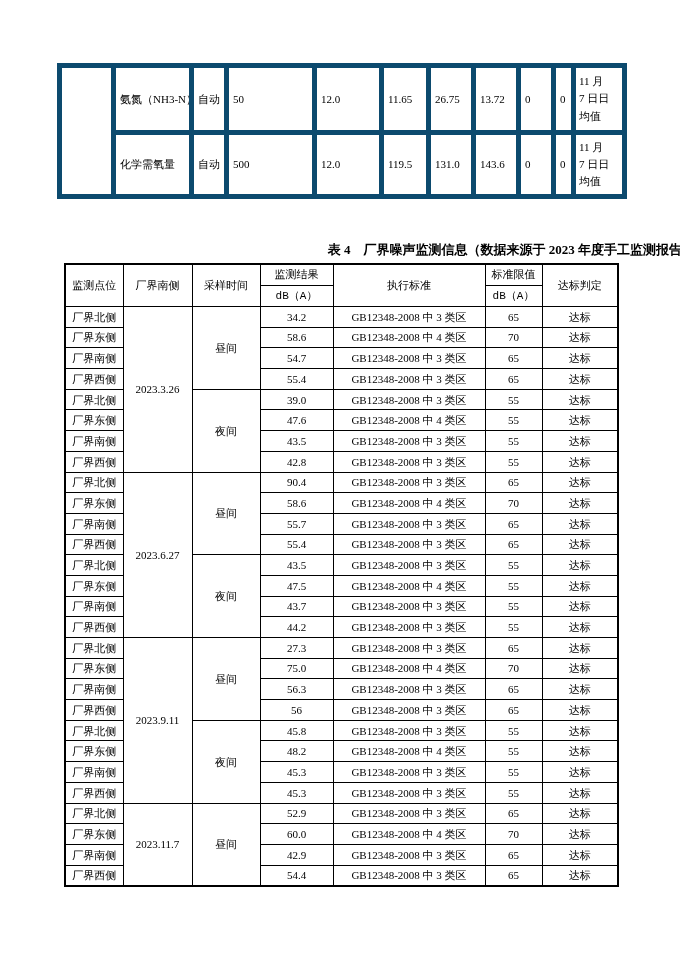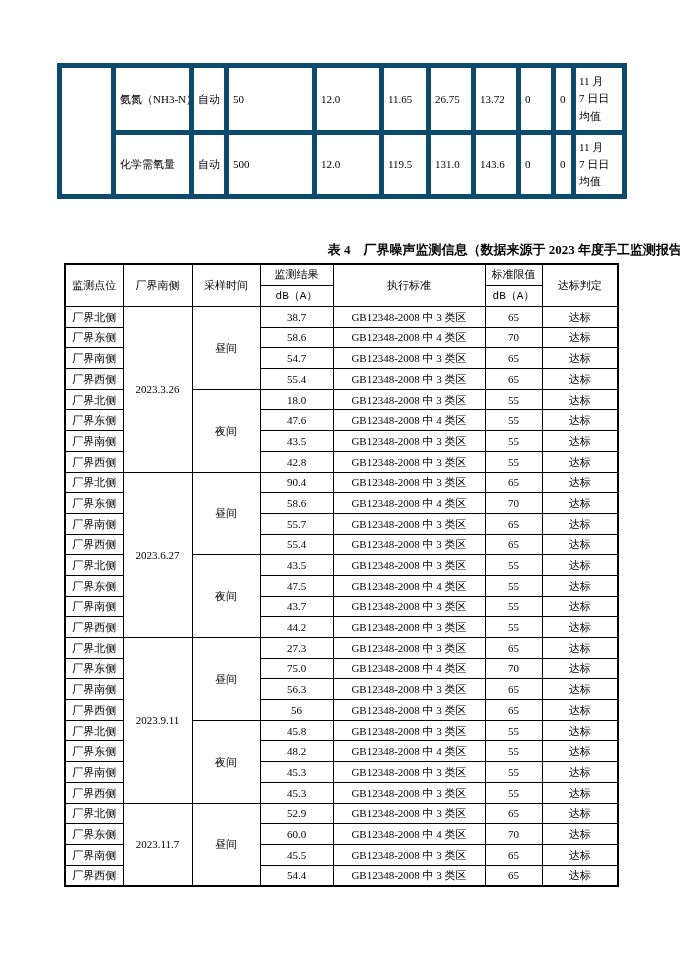--- a/index.html
+++ b/index.html
@@ -125,21 +125,21 @@
       <tr>
         <th>dB（A）</th>
         <th>dB（A）</th>
       </tr>
     </thead>
     <tbody id="noise-body">
         <tr>
           <td>厂界北侧</td>
           <td rowspan="8">2023.3.26</td>
           <td rowspan="4">昼间</td>
-          <td>38.7</td>
+          <td>34.2</td>
           <td>GB12348-2008 中 3 类区</td>
           <td>65</td>
           <td>达标</td>
         </tr>
         <tr>
           <td>厂界东侧</td>
           <td>58.6</td>
           <td>GB12348-2008 中 4 类区</td>
           <td>70</td>
           <td>达标</td>
@@ -154,21 +154,21 @@
         <tr>
           <td>厂界西侧</td>
           <td>55.4</td>
           <td>GB12348-2008 中 3 类区</td>
           <td>65</td>
           <td>达标</td>
         </tr>
         <tr>
           <td>厂界北侧</td>
           <td rowspan="4">夜间</td>
-          <td>18.0</td>
+          <td>39.0</td>
           <td>GB12348-2008 中 3 类区</td>
           <td>55</td>
           <td>达标</td>
         </tr>
         <tr>
           <td>厂界东侧</td>
           <td>47.6</td>
           <td>GB12348-2008 中 4 类区</td>
           <td>55</td>
           <td>达标</td>
@@ -316,21 +316,21 @@
         </tr>
         <tr>
           <td>厂界东侧</td>
           <td>60.0</td>
           <td>GB12348-2008 中 4 类区</td>
           <td>70</td>
           <td>达标</td>
         </tr>
         <tr>
           <td>厂界南侧</td>
-          <td>45.5</td>
+          <td>42.9</td>
           <td>GB12348-2008 中 3 类区</td>
           <td>65</td>
           <td>达标</td>
         </tr>
         <tr>
           <td>厂界西侧</td>
           <td>54.4</td>
           <td>GB12348-2008 中 3 类区</td>
           <td>65</td>
           <td>达标</td>

